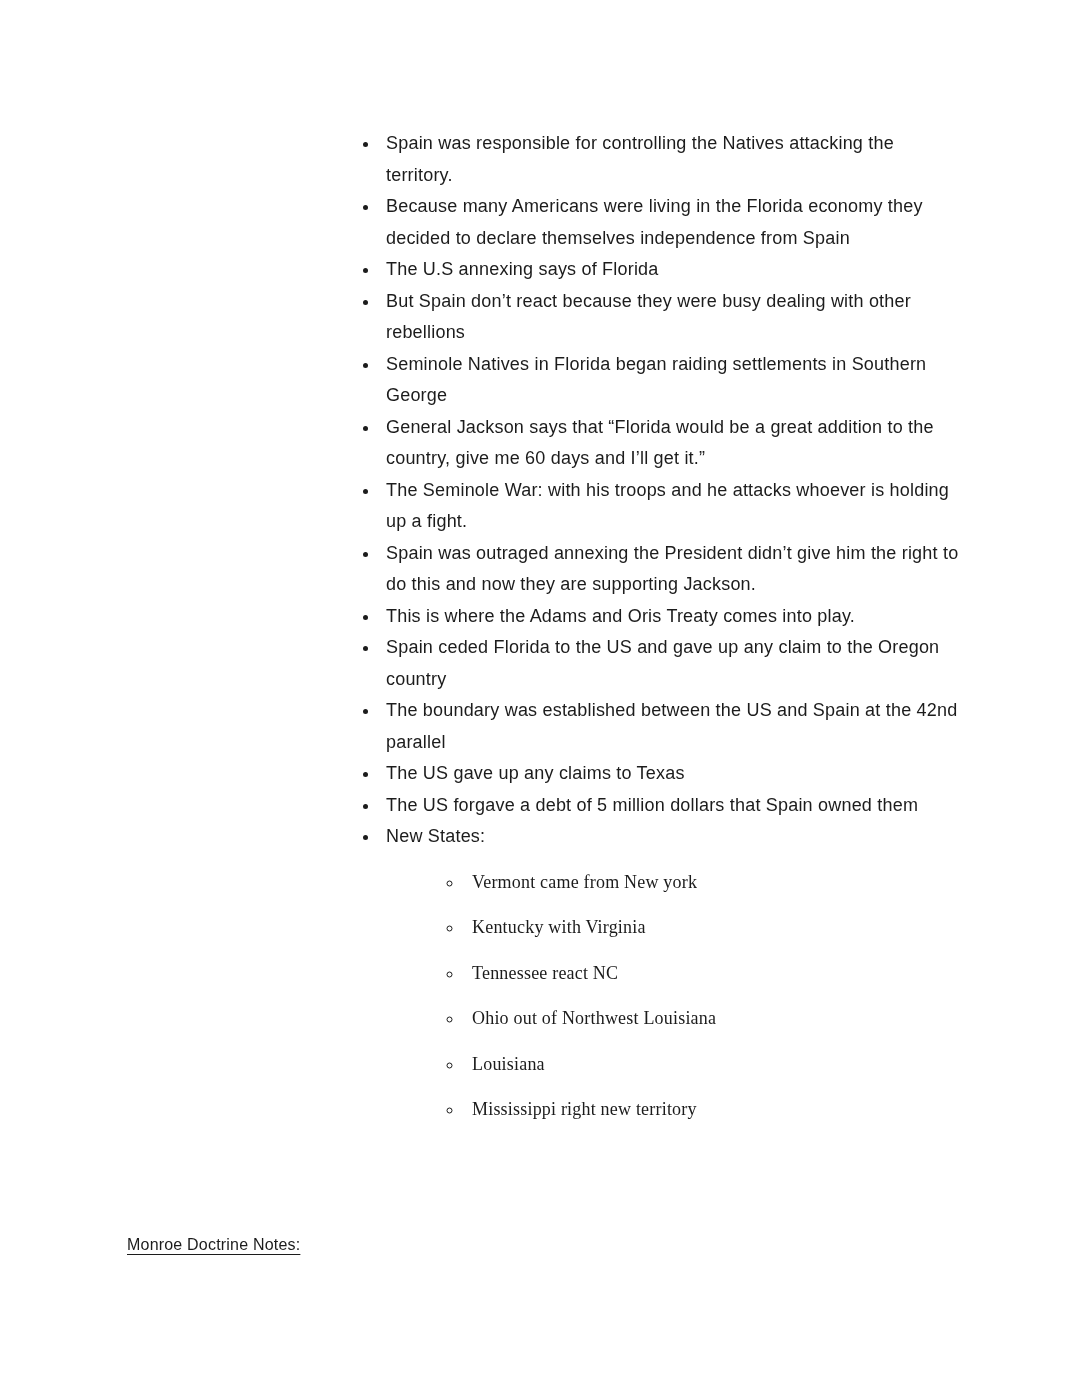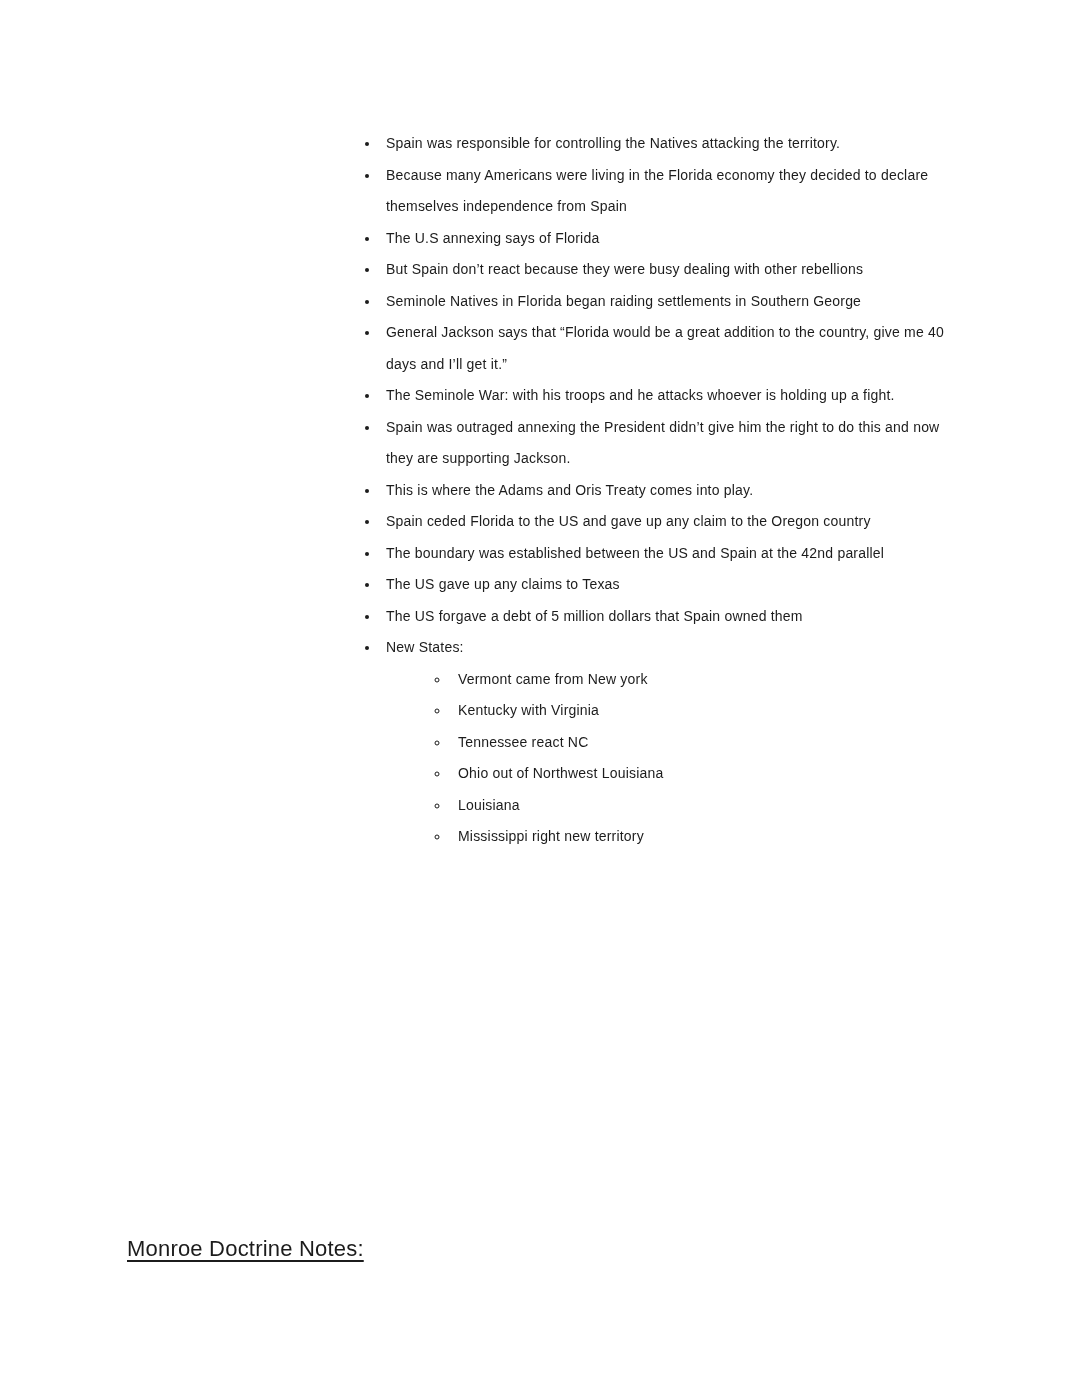--- a/index.html
+++ b/index.html
@@ -21,61 +21,62 @@
     overflow: hidden;
   }
   .main-list {
     margin: 0;
     padding: 0;
     padding-top: 128px;
     padding-left: 380px;
     width: 965px;
     box-sizing: border-box;
     list-style: disc outside;
-    font-size: 14px;
+    font-size: 18px;
     line-height: 31.5px;
     letter-spacing: 0.2px;
   }
   .main-list > li {
     margin: 0;
     padding: 0 0 0 6px;
   }
   .sub-list {
     margin: 0;
     padding-left: 64px;
     list-style: circle outside;
   }
   .sub-list > li {
-    margin: 0;
+    margin: 14px;
     padding: 0 0 0 8px;
+    font-family: Liberation Serif, serif;
   }
   .section-heading {
     position: absolute;
     left: 127px;
     top: 1236px;
     margin: 0;
-    font-size: 22px;
+    font-size: 16px;
     font-weight: normal;
     letter-spacing: 0.2px;
     text-decoration: underline;
     text-underline-offset: 4px;
     color: #1c1c1c;
   }
 </style>
 </head>
 <body>
 
 <div class="page">
   <ul class="main-list" id="notes-list">
       <li><span>Spain was responsible for controlling the Natives attacking the territory.</span></li>
       <li><span>Because many Americans were living in the Florida economy they decided to declare themselves independence from Spain</span></li>
       <li><span>The U.S annexing says of Florida</span></li>
       <li><span>But Spain don’t react because they were busy dealing with other rebellions</span></li>
       <li><span>Seminole Natives in Florida began raiding settlements in Southern George</span></li>
-      <li><span>General Jackson says that “Florida would be a great addition to the country, give me 40 days and I’ll get it.”</span></li>
+      <li><span>General Jackson says that “Florida would be a great addition to the country, give me 60 days and I’ll get it.”</span></li>
       <li><span>The Seminole War: with his troops and he attacks whoever is holding up a fight.</span></li>
       <li><span>Spain was outraged annexing the President didn’t give him the right to do this and now they are supporting Jackson.</span></li>
       <li><span>This is where the Adams and Oris Treaty comes into play.</span></li>
       <li><span>Spain ceded Florida to the US and gave up any claim to the Oregon country</span></li>
       <li><span>The boundary was established between the US and Spain at the 42nd parallel</span></li>
       <li><span>The US gave up any claims to Texas</span></li>
       <li><span>The US forgave a debt of 5 million dollars that Spain owned them</span></li>
       <li><span>New States:</span><ul class="sub-list">
           <li><span>Vermont came from New york</span></li>
           <li><span>Kentucky with Virginia</span></li>

